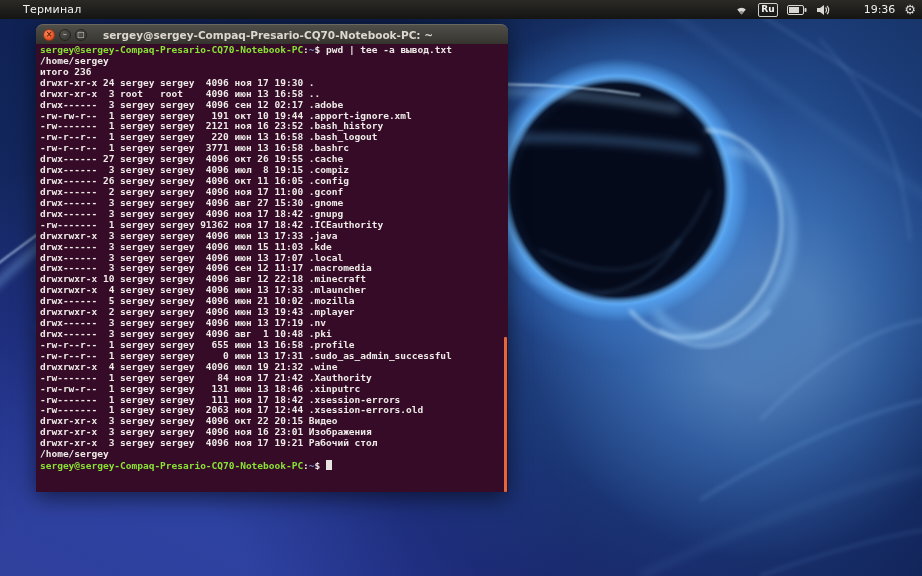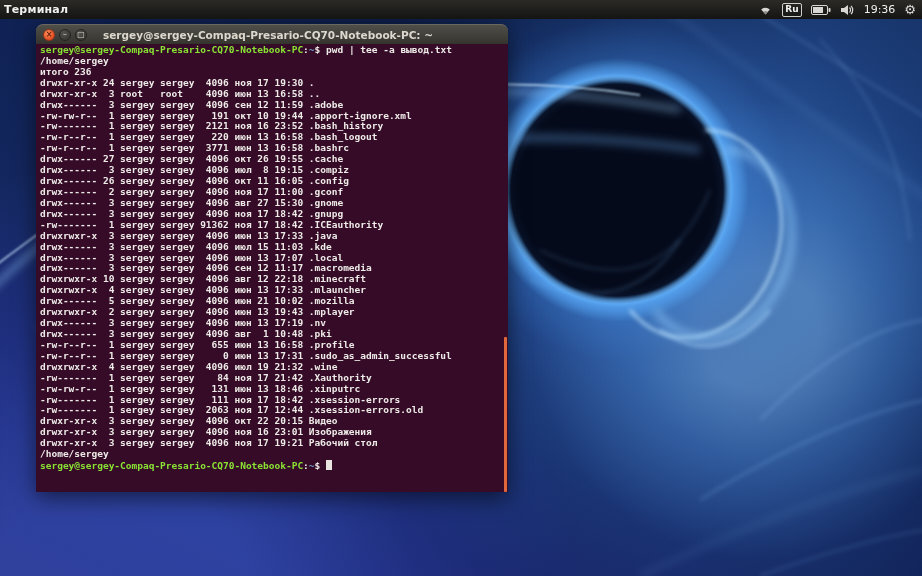--- a/index.html
+++ b/index.html
@@ -15,25 +15,25 @@
       radial-gradient(circle at 120px 620px, rgba(60,90,200,0.55) 0 140px, rgba(45,70,175,0.30) 300px, transparent 460px),
       radial-gradient(circle at 922px 80px, rgba(40,90,175,0.35) 0 120px, transparent 340px),
       linear-gradient(205deg, #0c1a3a 0%, #0e2050 38%, #14275f 62%, #1c2470 85%, #202069 100%);
   }
   .wallpaper svg { position:absolute; inset:0; }
 
   
   .panel { position:absolute; left:0; top:0; width:922px; height:19px;
     background:linear-gradient(#2b2a27, #141412);
     display:flex; align-items:center; color:#f1f1ef; font-size:11px; z-index:30; }
-  .panel-title { font-weight:bold; margin-left:4px; letter-spacing:0.2px; }
+  .panel-title { font-weight:normal; margin-left:23px; letter-spacing:0.2px; }
   .tray { margin-left:auto; display:flex; align-items:center; gap:9px; padding-right:6px; }
   .kbd-box { border:1px solid #cfcecb; border-radius:2px; font-size:9px; font-weight:bold;
     color:#f1f1ef; padding:0 2px; line-height:11px; height:14px; display:flex; align-items:center; }
-  .clock { font-size:11px; color:#f1f1ef; }
+  .clock { font-size:11px; color:#f1f1ef;margin-left:24px; }
   .gear { font-size:13px; color:#dedddb; line-height:1; }
 
   
   .window { position:absolute; left:36px; top:24px; width:472px; height:468px;
     border-radius:7px 7px 3px 3px; box-shadow:0 6px 22px rgba(0,0,0,0.55); z-index:20; }
   .titlebar { height:20px; border-radius:7px 7px 0 0;
     background:linear-gradient(#504e48, #3a3833 85%, #34322d);
     border-top:1px solid #6a675f; display:flex; align-items:center; position:relative; }
   .titlebar-text { position:absolute; left:0; right:8px; text-align:center;
     font-size:10.5px; font-weight:bold; color:#dcd8cf; pointer-events:none; }
@@ -129,21 +129,21 @@
     </div>
     <div class="titlebar-text">sergey@sergey-Compaq-Presario-CQ70-Notebook-PC: ~</div>
   </div>
   <div class="term">
     <div>
         <div class="tline"><span class="c-green">sergey@sergey-Compaq-Presario-CQ70-Notebook-PC</span><span class="c-white">:</span><span class="c-blue">~</span><span class="c-white">$ </span><span class="c-white">pwd | tee -a вывод.txt</span></div>
         <div class="tline">/home/sergey</div>
         <div class="tline">итого 236</div>
         <div class="tline">drwxr-xr-x 24 sergey sergey  4096 ноя 17 19:30 .</div>
         <div class="tline">drwxr-xr-x  3 root   root    4096 июн 13 16:58 ..</div>
-        <div class="tline">drwx------  3 sergey sergey  4096 сен 12 11:59 .adobe</div>
+        <div class="tline">drwx------  3 sergey sergey  4096 сен 12 02:17 .adobe</div>
         <div class="tline">-rw-rw-r--  1 sergey sergey   191 окт 10 19:44 .apport-ignore.xml</div>
         <div class="tline">-rw-------  1 sergey sergey  2121 ноя 16 23:52 .bash_history</div>
         <div class="tline">-rw-r--r--  1 sergey sergey   220 июн 13 16:58 .bash_logout</div>
         <div class="tline">-rw-r--r--  1 sergey sergey  3771 июн 13 16:58 .bashrc</div>
         <div class="tline">drwx------ 27 sergey sergey  4096 окт 26 19:55 .cache</div>
         <div class="tline">drwx------  3 sergey sergey  4096 июл  8 19:15 .compiz</div>
         <div class="tline">drwx------ 26 sergey sergey  4096 окт 11 16:05 .config</div>
         <div class="tline">drwx------  2 sergey sergey  4096 ноя 17 11:00 .gconf</div>
         <div class="tline">drwx------  3 sergey sergey  4096 авг 27 15:30 .gnome</div>
         <div class="tline">drwx------  3 sergey sergey  4096 ноя 17 18:42 .gnupg</div>

